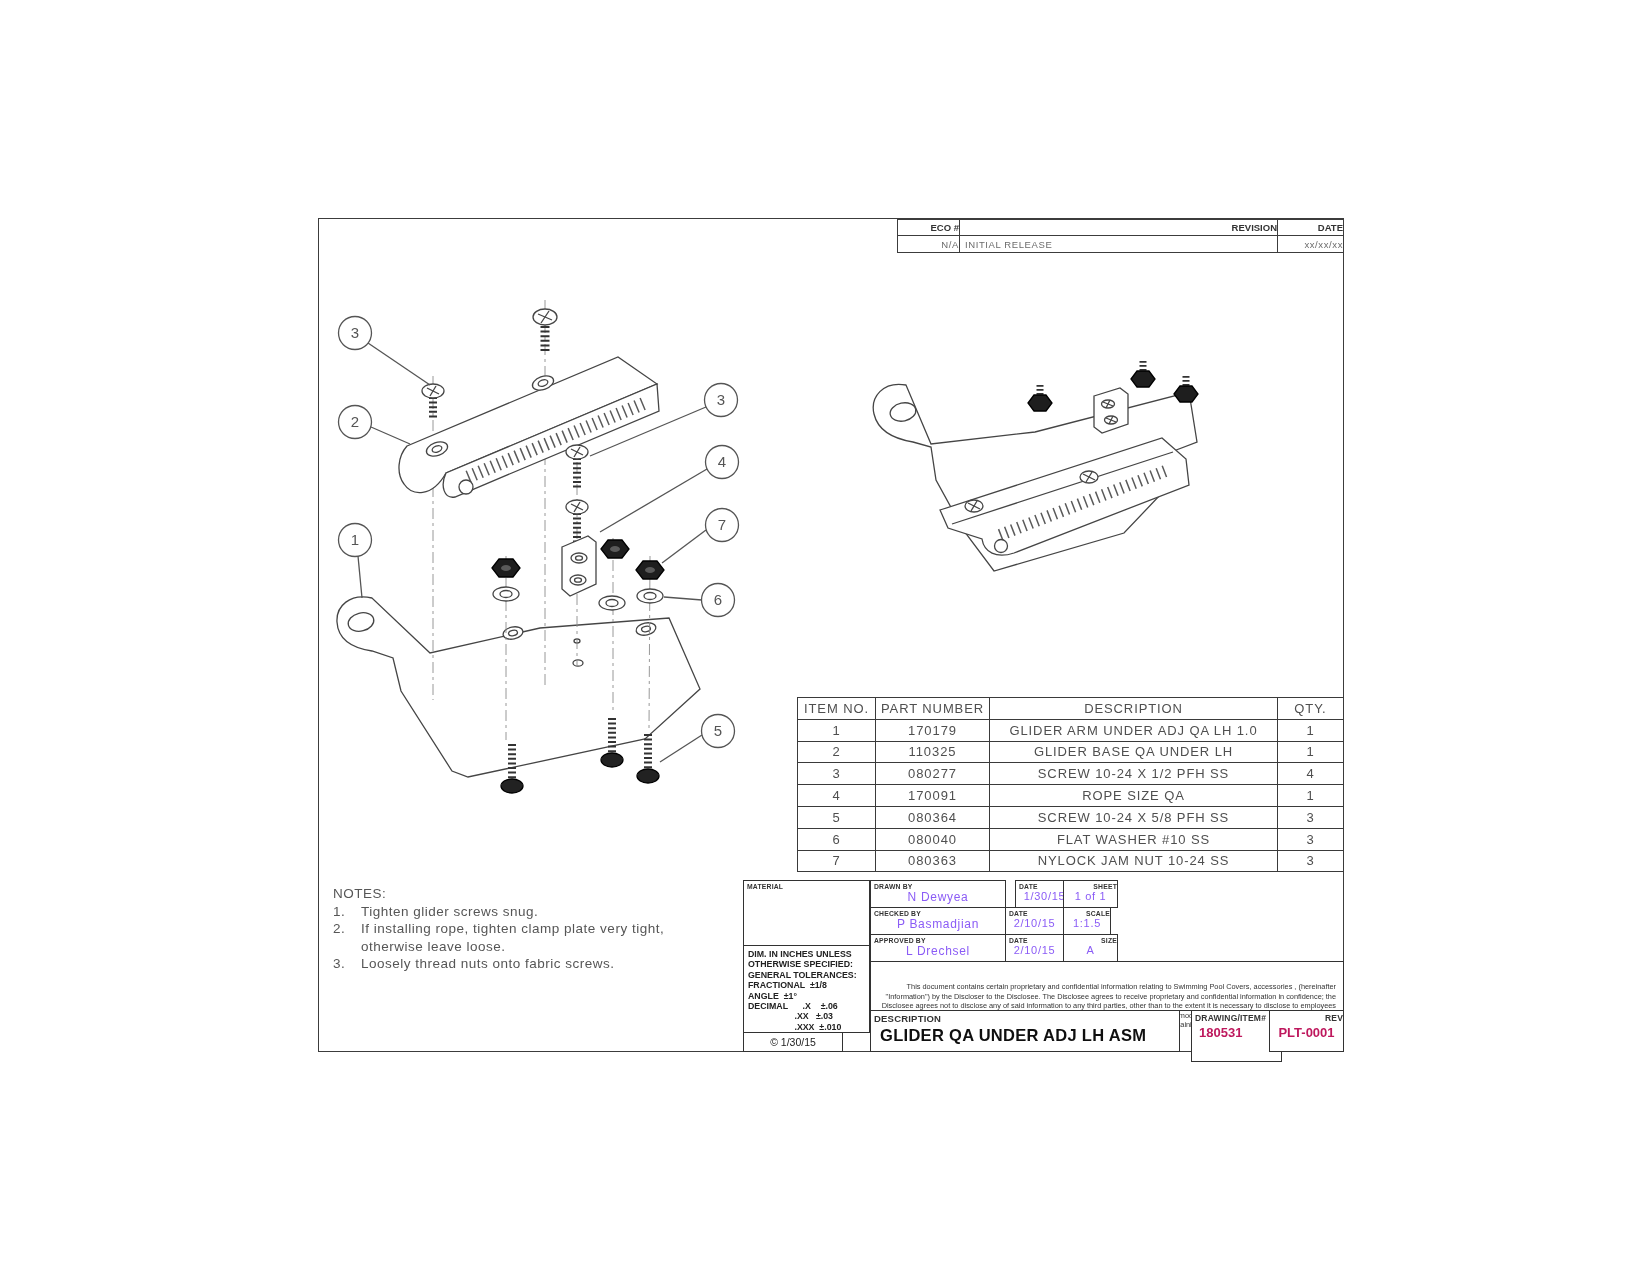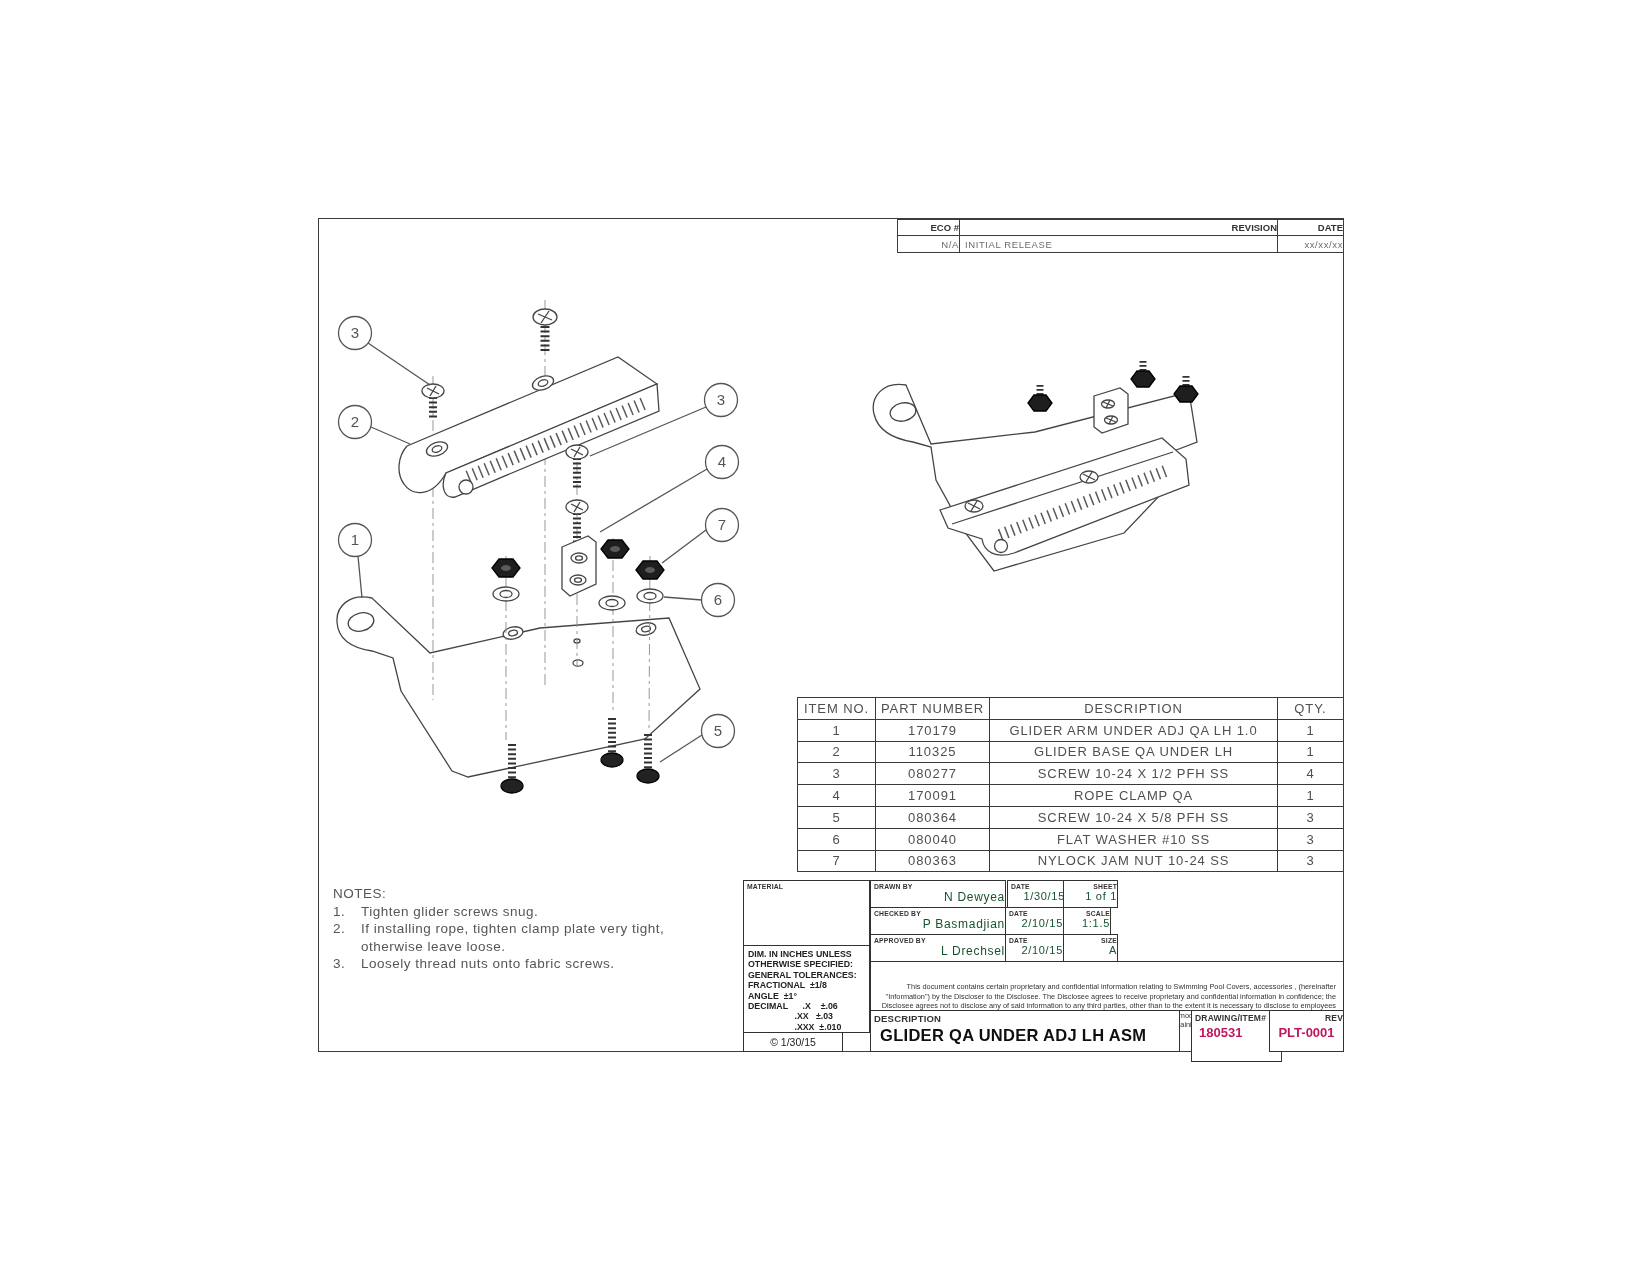--- a/index.html
+++ b/index.html
@@ -27,21 +27,21 @@
          color:#565656;letter-spacing:.5px;line-height:17.5px}
   .note{display:flex}
   .note .num{width:28px;flex:none}
   .note .txt{flex:1}
 
   
   .tblock{position:absolute;left:743px;top:880px;width:601px;height:172px}
   .tb{position:absolute;border:1px solid #323232;background:#fff}
   .tb-label{font-size:6.8px;font-weight:bold;color:#333;padding:2px 0 0 3px;letter-spacing:.2px}
   .tb-label.ctr{text-align:right;padding-left:0}
-  .tb-val{text-align:right;font-size:12px;color:#14532d;letter-spacing:.7px;margin-top:0px}
+  .tb-val{text-align:center;font-size:12px;color:#8b5cf6;letter-spacing:.7px;margin-top:0px}
   .tol{font-size:8.8px;font-weight:bold;color:#222;line-height:10.4px;padding:3px 0 0 4px;white-space:pre}
   .copy{display:flex;align-items:center;justify-content:center;font-size:10.5px;color:#222}
   .coname{font-size:18px;color:#1d1d1d;letter-spacing:1px;text-align:center;margin-top:9px}
   .coaddr{font-size:6.8px;font-weight:bold;color:#222;text-align:center;line-height:8.6px;margin-top:3px}
   .legal{font-size:7.35px;color:#333;line-height:9.5px;padding:20px 7px;text-align:right}
   .bigval{font-size:16.5px;font-weight:bold;color:#0f0f0f;letter-spacing:.3px;padding:2px 0 0 9px}
   .midval{font-size:13px;font-weight:bold;color:#be185d;padding:2px 0 0 7px}
   .midval.ctr{text-align:center;padding-left:0}
 </style>
 </head>
@@ -244,21 +244,21 @@
     </tr>
     <tr>
       <td>3</td>
       <td>080277</td>
       <td>SCREW 10-24 X 1/2 PFH SS</td>
       <td>4</td>
     </tr>
     <tr>
       <td>4</td>
       <td>170091</td>
-      <td>ROPE CLAMP QA</td>
+      <td>ROPE SIZE QA</td>
       <td>1</td>
     </tr>
     <tr>
       <td>5</td>
       <td>080364</td>
       <td>SCREW 10-24 X 5/8 PFH SS</td>
       <td>3</td>
     </tr>
     <tr>
       <td>6</td>
@@ -298,21 +298,21 @@
     </div>
 
     <div class="tb tol" style="left:0;top:65px;width:127px;height:88px"><div>DIM. IN INCHES UNLESS</div><div>OTHERWISE SPECIFIED:</div><div>GENERAL TOLERANCES:</div><div>FRACTIONAL  ±1/8</div><div>ANGLE  ±1°</div><div>DECIMAL      .X    ±.06</div><div>                   .XX   ±.03</div><div>                   .XXX  ±.010</div></div>
 
     <div class="tb copy" style="left:0;top:152px;width:100px;height:20px">© 1/30/15</div>
 
     <div class="tb" style="left:127px;top:0;width:136px;height:28px">
       <div class="tb-label">DRAWN BY</div>
       <div class="tb-val">N Dewyea</div>
     </div>
-    <div class="tb" style="left:264px;top:0;width:59px;height:28px">
+    <div class="tb" style="left:272px;top:0;width:59px;height:28px">
       <div class="tb-label">DATE</div>
       <div class="tb-val" style="font-size:11px">1/30/15</div>
     </div>
     <div class="tb" style="left:320px;top:0;width:55px;height:28px">
       <div class="tb-label ctr">SHEET</div>
       <div class="tb-val" style="font-size:11px">1 of 1</div>
     </div>
 
     <div class="tb" style="left:127px;top:27px;width:136px;height:28px">
       <div class="tb-label">CHECKED BY</div>

